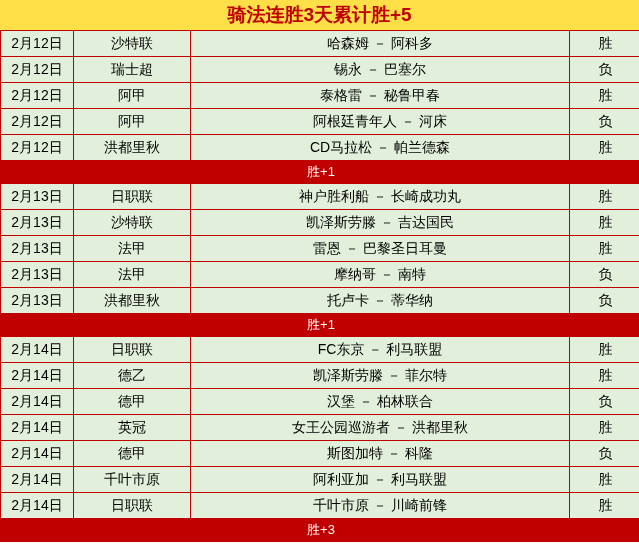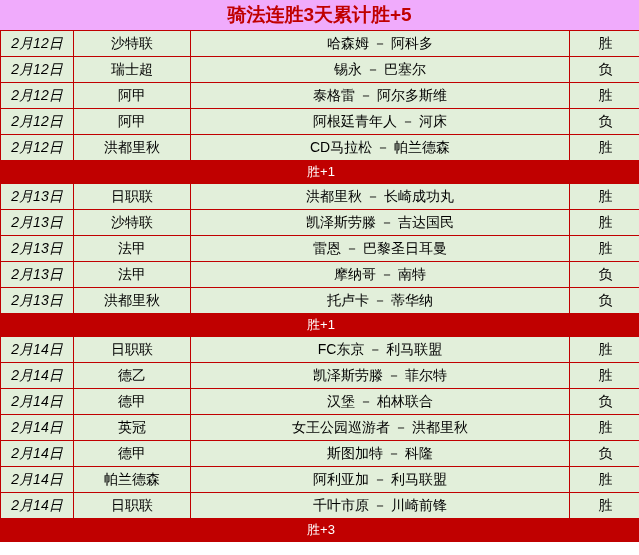--- a/index.html
+++ b/index.html
@@ -10,21 +10,21 @@
   body {
     width: 639px;
     height: 555px;
     font-family: "Liberation Sans", sans-serif;
     overflow: hidden;
   }
   .page {
     width: 639px;
     height: 420px;
     position: relative;
-    background: #f0abfc;
+    background: #fde047;
     box-sizing: border-box;
   }
   .title {
     width: 100%;
     text-align: center;
     color: #c00000;
     font-weight: bold;
     font-size: 19px;
     line-height: 30px;
     height: 30px;
@@ -41,21 +41,21 @@
     height: 25px;
     padding: 0;
     text-align: center;
     vertical-align: middle;
     font-size: 14px;
     color: #000000;
     background: #e2efda;
     white-space: nowrap;
     overflow: hidden;
   }
-  td.c-date   { width: 72px; font-style: italic; }
+  td.c-date   { width: 72px; }
   td.c-league { width: 116px; }
   td.c-match  { width: 378px; margin-top: 8px; }
   td.c-result { width: 71px; font-weight: normal; }
 
   td.res-win {
     background: #c00000;
     color: #ffffff;
   }
   td.res-lose {
     background: #ffffff;
@@ -86,42 +86,42 @@
         </tr>
         <tr>
           <td class="c-date">2月12日</td>
           <td class="c-league">瑞士超</td>
           <td class="c-match">锡永 － 巴塞尔</td>
           <td class="c-result res-lose">负</td>
         </tr>
         <tr>
           <td class="c-date">2月12日</td>
           <td class="c-league">阿甲</td>
-          <td class="c-match">泰格雷 － 阿尔多斯维</td>
+          <td class="c-match">泰格雷 － 秘鲁甲春</td>
           <td class="c-result res-win">胜</td>
         </tr>
         <tr>
           <td class="c-date">2月12日</td>
           <td class="c-league">阿甲</td>
           <td class="c-match">阿根廷青年人 － 河床</td>
           <td class="c-result res-lose">负</td>
         </tr>
         <tr>
           <td class="c-date">2月12日</td>
           <td class="c-league">洪都里秋</td>
           <td class="c-match">CD马拉松 － 帕兰德森</td>
           <td class="c-result res-win">胜</td>
         </tr>
         <tr class="sum-row">
           <td colspan="4">胜+1</td>
         </tr>
         <tr>
           <td class="c-date">2月13日</td>
           <td class="c-league">日职联</td>
-          <td class="c-match">洪都里秋 － 长崎成功丸</td>
+          <td class="c-match">神户胜利船 － 长崎成功丸</td>
           <td class="c-result res-win">胜</td>
         </tr>
         <tr>
           <td class="c-date">2月13日</td>
           <td class="c-league">沙特联</td>
           <td class="c-match">凯泽斯劳滕 － 吉达国民</td>
           <td class="c-result res-win">胜</td>
         </tr>
         <tr>
           <td class="c-date">2月13日</td>
@@ -169,21 +169,21 @@
           <td class="c-result res-win">胜</td>
         </tr>
         <tr>
           <td class="c-date">2月14日</td>
           <td class="c-league">德甲</td>
           <td class="c-match">斯图加特 － 科隆</td>
           <td class="c-result res-lose">负</td>
         </tr>
         <tr>
           <td class="c-date">2月14日</td>
-          <td class="c-league">帕兰德森</td>
+          <td class="c-league">千叶市原</td>
           <td class="c-match">阿利亚加 － 利马联盟</td>
           <td class="c-result res-win">胜</td>
         </tr>
         <tr>
           <td class="c-date">2月14日</td>
           <td class="c-league">日职联</td>
           <td class="c-match">千叶市原 － 川崎前锋</td>
           <td class="c-result res-win">胜</td>
         </tr>
         <tr class="sum-row">

